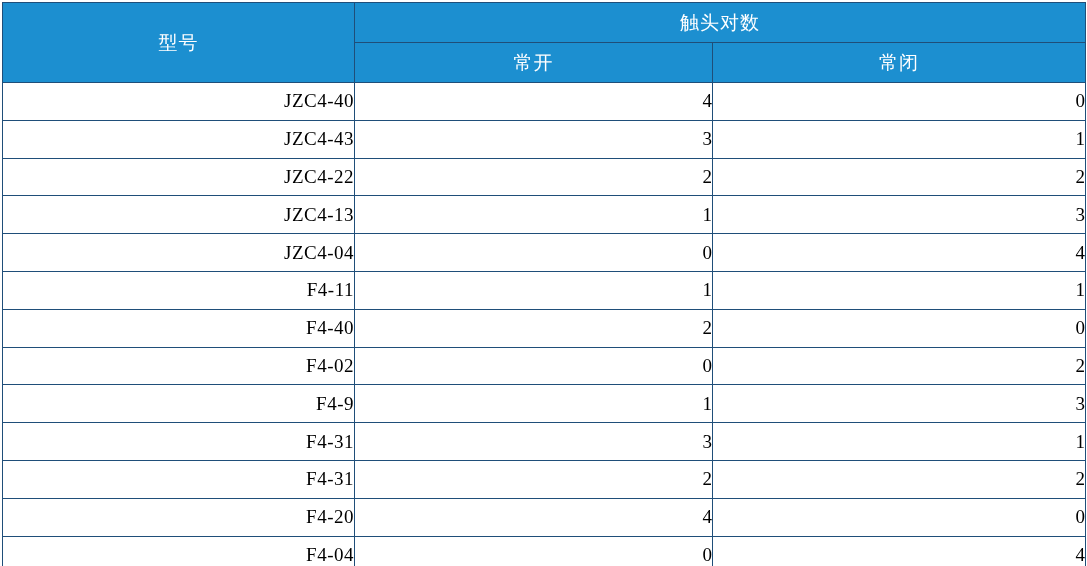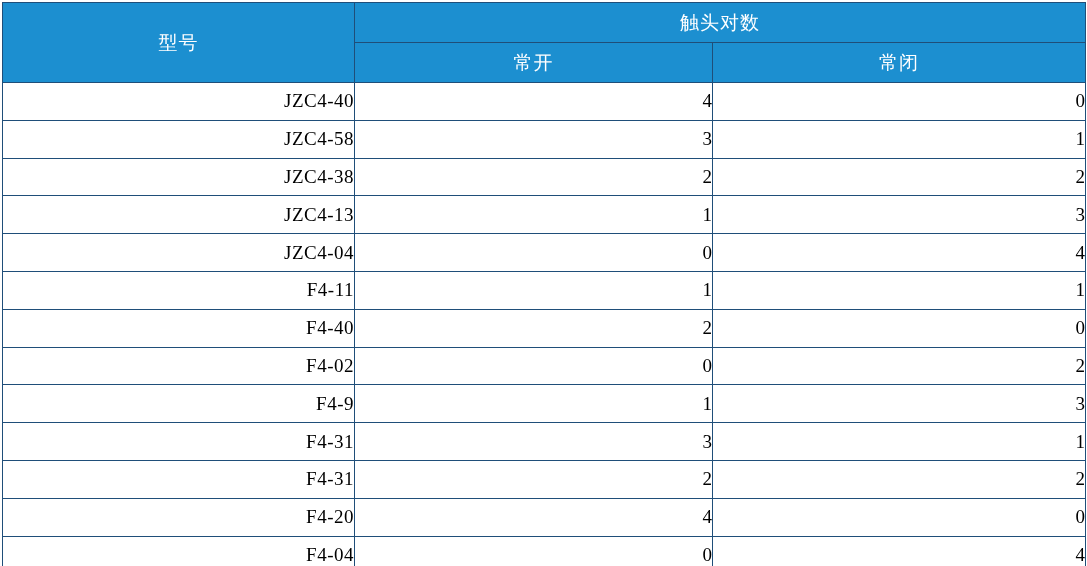--- a/index.html
+++ b/index.html
@@ -82,26 +82,26 @@
         <th class="th-sub">常闭</th>
       </tr>
     </thead>
     <tbody>
       <tr>
         <td class="model-cell">JZC4-40</td>
         <td class="num-cell">4</td>
         <td class="num-cell">0</td>
       </tr>
       <tr>
-        <td class="model-cell">JZC4-58</td>
+        <td class="model-cell">JZC4-43</td>
         <td class="num-cell">3</td>
         <td class="num-cell">1</td>
       </tr>
       <tr>
-        <td class="model-cell">JZC4-38</td>
+        <td class="model-cell">JZC4-22</td>
         <td class="num-cell">2</td>
         <td class="num-cell">2</td>
       </tr>
       <tr>
         <td class="model-cell">JZC4-13</td>
         <td class="num-cell">1</td>
         <td class="num-cell">3</td>
       </tr>
       <tr>
         <td class="model-cell">JZC4-04</td>

